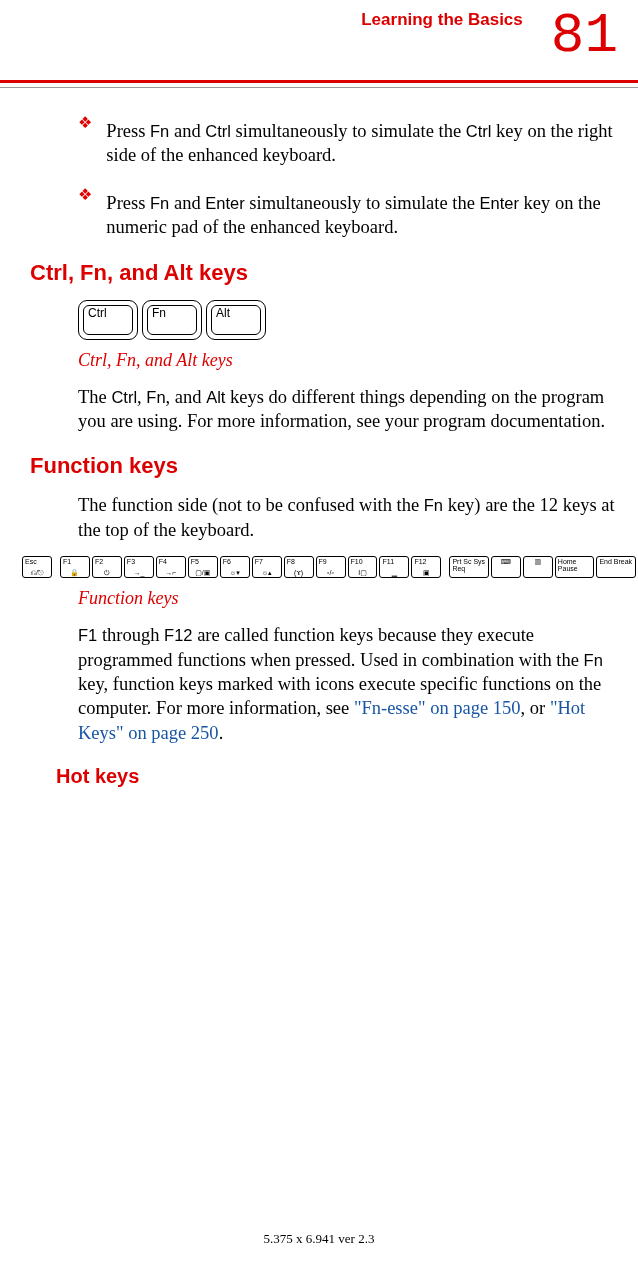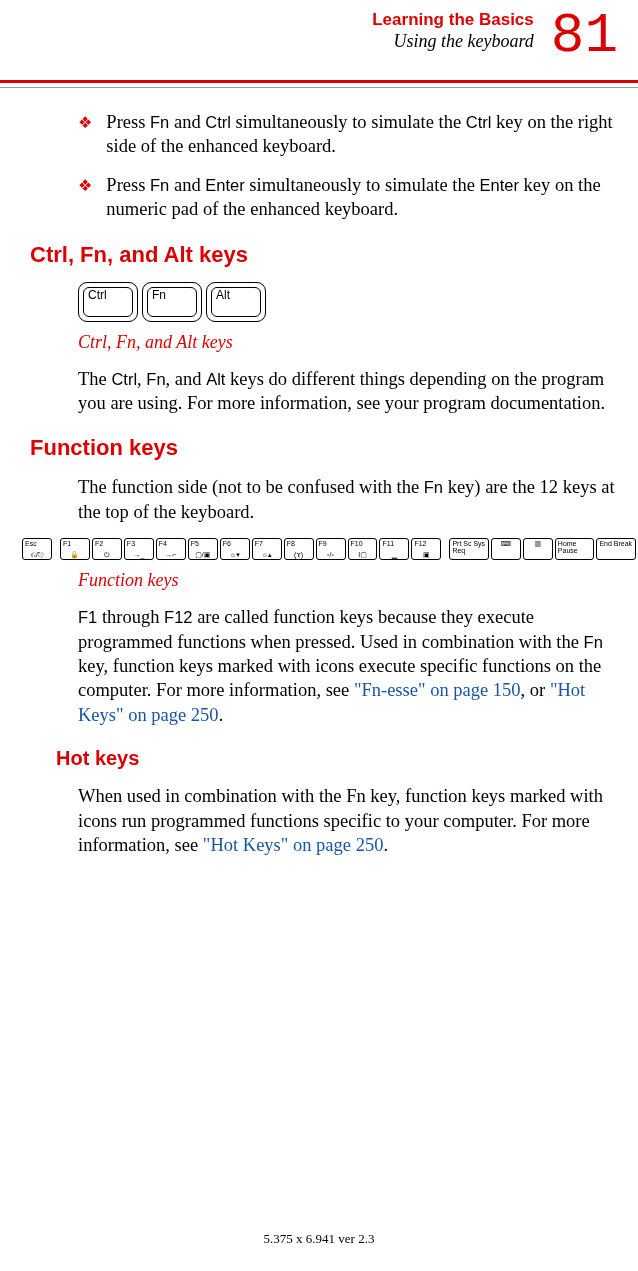--- a/index.html
+++ b/index.html
@@ -11,21 +11,21 @@
     width: 638px;
     height: 1271px;
     position: relative;
     background: #fff;
   }
   .header {
     display: flex;
     justify-content: flex-end;
     align-items: flex-start;
     padding: 8px 20px 0 0;
-    gap: 17px;
+    gap: 28px;
   }
   .header-text {
     text-align: right;
     padding-top: 2px;
   }
   .chapter-title {
     font-family: Arial, Helvetica, sans-serif;
     font-weight: bold;
     color: #d00;
     font-size: 17px;
@@ -63,21 +63,21 @@
     margin-bottom: 14px;
     line-height: 1.32;
   }
   .bullet-glyph {
     color: #d00;
     font-size: 16px;
     margin-right: 14px;
     margin-top: 2px;
     flex: 0 0 auto;
   }
-  .bullet-text { flex: 1; }
+  .bullet-text { flex: 1; margin-top: 9px; }
   .heading-red {
     font-family: Arial, Helvetica, sans-serif;
     font-weight: bold;
     color: #d00;
     font-size: 22px;
     margin: 20px 0 14px -10px;
   }
   .heading-red.sub {
     font-size: 20px;
     margin-left: 16px;
@@ -176,21 +176,20 @@
     font-size: 13px;
     font-family: 'Times New Roman', Times, serif;
   }
 </style>
 </head>
 <body>
 
 <div class="header">
   <div class="header-text">
     <div class="chapter-title">Learning the Basics</div>
-    <div class="section-title-header">Using the keyboard</div>
   </div>
   <div class="page-num">81</div>
 </div>
 
 <div class="accent-bar"></div>
 <div class="thin-rule"></div>
 
 <div class="content">
 
   <div class="bullet-row">
@@ -304,19 +303,16 @@
   </div>
 
   <div class="caption-italic">Function keys</div>
 
   <div class="body-para">
     <span class="kbd">F1</span><span> through </span><span class="kbd">F12</span><span> are called function keys because they execute programmed functions when pressed. Used in combination with the </span><span class="kbd">Fn</span><span> key, function keys marked with icons execute specific functions on the computer. For more information, see </span><span class="link-ref">"Fn-esse" on page 150</span><span>, or </span><span class="link-ref">"Hot Keys" on page 250</span><span>.</span>
   </div>
 
   <div class="heading-red sub">Hot keys</div>
 
-  <div class="body-para">
-    <span>When used in combination with the Fn key, function keys marked with icons run programmed functions specific to your computer. For more information, see </span><span class="link-ref">"Hot Keys" on page 250</span><span>.</span>
-  </div>
 
 </div>
 
 <div class="footer">5.375 x 6.941 ver 2.3</div>
 
 </body></html>

